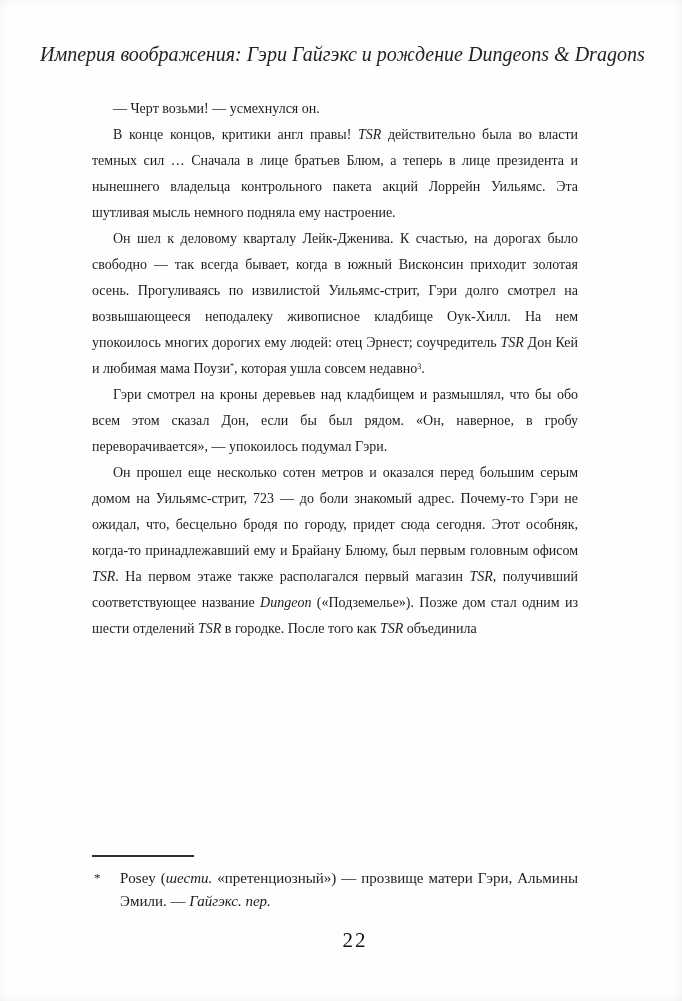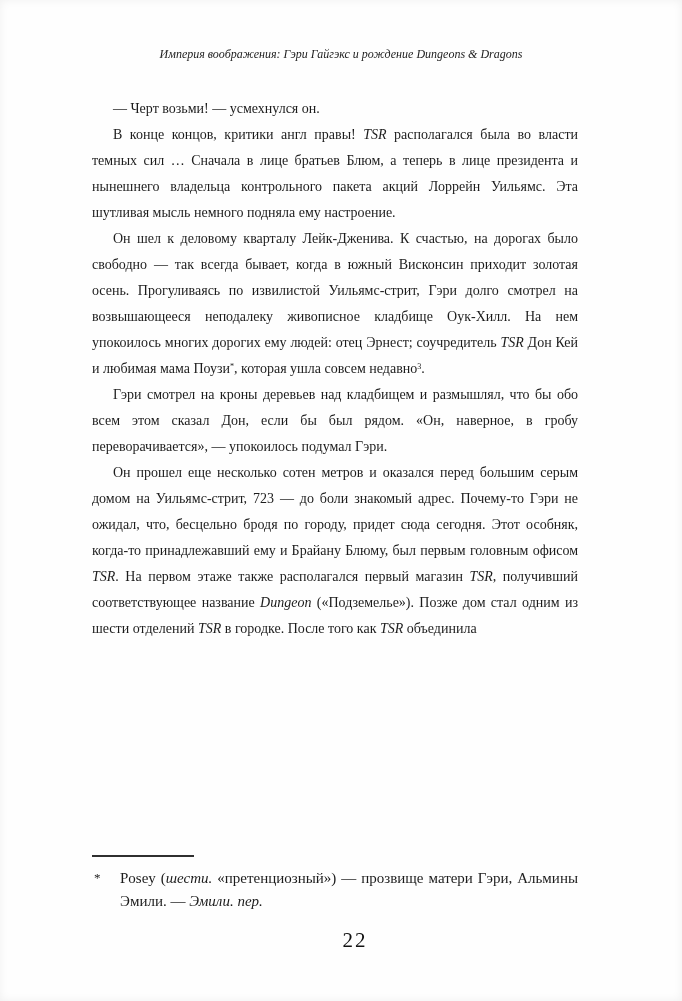--- a/index.html
+++ b/index.html
@@ -18,21 +18,21 @@
     overflow: hidden;
     box-shadow: inset 0 0 10px rgba(0,0,0,0.06);
   }
   .running-header {
     position: absolute;
     top: 44px;
     left: 40px;
     right: 40px;
     text-align: center;
     font-style: italic;
-    font-size: 12px;
+    font-size: 20px;
     line-height: 20px;
     color: #222;
     white-space: nowrap;
   }
   .body-text {
     position: absolute;
     top: 96px;
     left: 92px;
     width: 486px;
     font-size: 14px;
@@ -92,28 +92,28 @@
 </style>
 </head>
 <body>
 
 <div class="page">
 
   <div class="running-header">Империя воображения: Гэри Гайгэкс и рождение Dungeons &amp; Dragons</div>
 
   <div class="body-text">
       <p class="para"><span>— Черт возьми! — усмехнулся он.</span></p>
-      <p class="para"><span>В конце концов, критики англ правы! </span><span class="it">TSR</span><span> располагался была во власти темных сил … Сначала в лице братьев Блюм, а теперь в лице президента и нынешнего владельца контрольного пакета акций Лоррейн Уильямс. Эта шутливая мысль немного подняла ему настроение.</span></p>
+      <p class="para"><span>В конце концов, критики англ правы! </span><span class="it">TSR</span><span> действительно была во власти темных сил … Сначала в лице братьев Блюм, а теперь в лице президента и нынешнего владельца контрольного пакета акций Лоррейн Уильямс. Эта шутливая мысль немного подняла ему настроение.</span></p>
       <p class="para"><span>Он шел к деловому кварталу Лейк-Дженива. К счастью, на дорогах было свободно — так всегда бывает, когда в южный Висконсин приходит золотая осень. Прогуливаясь по извилистой Уильямс-стрит, Гэри долго смотрел на возвышающееся неподалеку живописное кладбище Оук-Хилл. На нем упокоилось многих дорогих ему людей: отец Эрнест; соучредитель </span><span class="it">TSR</span><span> Дон Кей и любимая мама Поузи</span><sup class="sup">*</sup><span>, которая ушла совсем недавно</span><sup class="sup">3</sup><span>.</span></p>
       <p class="para"><span>Гэри смотрел на кроны деревьев над кладбищем и размышлял, что бы обо всем этом сказал Дон, если бы был рядом. «Он, наверное, в гробу переворачивается», — упокоилось подумал Гэри.</span></p>
       <p class="para"><span>Он прошел еще несколько сотен метров и оказался перед большим серым домом на Уильямс-стрит, 723 — до боли знакомый адрес. Почему-то Гэри не ожидал, что, бесцельно бродя по городу, придет сюда сегодня. Этот особняк, когда-то принадлежавший ему и Брайану Блюму, был первым головным офисом </span><span class="it">TSR</span><span>. На первом этаже также располагался первый магазин </span><span class="it">TSR</span><span>, получивший соответствующее название </span><span class="it">Dungeon</span><span> («Подземелье»). Позже дом стал одним из шести отделений </span><span class="it">TSR</span><span> в городке. После того как </span><span class="it">TSR</span><span> объединила</span></p>
     </div>
 
   <div class="footnote">
     <div class="footnote-rule"></div>
     <p class="footnote-text">
-      <span class="footnote-marker">*</span><span><span>Posey (</span><span class="it">шести.</span><span> «претенциозный») — прозвище матери Гэри, Альмины Эмили. — </span><span class="it">Эмили. пер.</span></span>
+      <span class="footnote-marker">*</span><span><span>Posey (</span><span class="it">шести.</span><span> «претенциозный») — прозвище матери Гэри, Альмины Эмили. — </span><span class="it">Гайгэкс. пер.</span></span>
     </p>
   </div>
 
   <div class="page-number">22</div>
 
 </div>
 
 </body></html>

